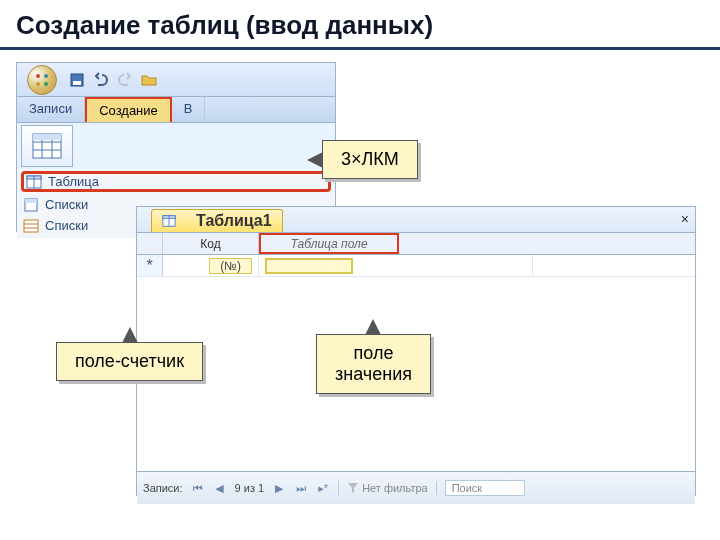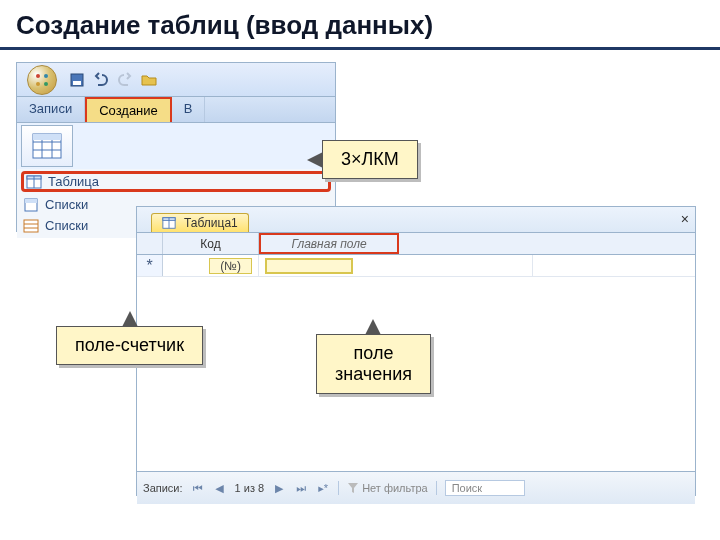--- a/index.html
+++ b/index.html
@@ -127,28 +127,28 @@
     background: linear-gradient(#ecf3fc, #dde9f7);
     border-bottom: 1px solid #9bb3cc;
     display: flex;
     align-items: flex-end;
     position: relative;
   }
   .ds-tab {
     margin-left: 14px;
     display: flex;
     align-items: center;
-    gap: 8px;
+    gap: 20px;
     background: linear-gradient(#fff4c4, #ffe26f);
     border: 1px solid #c7a837;
     border-bottom: none;
     border-radius: 3px 3px 0 0;
     padding: 2px 10px;
-    font-size: 12px;
-    font-weight: normal;
+    font-size: 16px;
+    font-weight: bold;
     color: #333;
   }
   .ds-close {
     position: absolute;
     right: 6px; top: 4px;
     font-size: 14px;
     color: #333;
     cursor: pointer;
   }
   .ds-headers {
@@ -259,21 +259,21 @@
     width: 0; height: 0;
     border-style: solid;
   }
   .co-lkm { left: 306px; top: 78px; }
   .co-lkm::after {
     left: -16px; top: 50%;
     margin-top: -8px;
     border-width: 8px 16px 8px 0;
     border-color: transparent #555 transparent transparent;
   }
-  .co-counter { left: 40px; top: 264px; }
+  .co-counter { left: 40px; top: 280px; }
   .co-counter::after {
     left: 50%; top: -16px;
     margin-left: -8px;
     border-width: 0 8px 16px 8px;
     border-color: transparent transparent #555 transparent;
   }
   .co-value { left: 300px; top: 272px; }
   .co-value::after {
     left: 50%; top: -16px;
     margin-left: -8px;
@@ -369,37 +369,37 @@
             <rect x="1" y="2" width="14" height="3" fill="#cfe0f7" stroke="#4a76b8"></rect>
             <line x1="8" y1="2" x2="8" y2="14" stroke="#4a76b8"></line>
           </svg>
         <span>Таблица1</span>
       </div>
       <div class="ds-close">×</div>
     </div>
     <div class="ds-headers">
       <div class="ds-rowhead-col"></div>
       <div class="ds-colhead col-kod">Код</div>
-      <div class="ds-colhead col-add">Главная поле</div>
+      <div class="ds-colhead col-add">Таблица поле</div>
     </div>
     <div class="ds-row">
       <div class="row-marker">*</div>
       <div class="cell kod">
           <span class="inner">(№)</span>
         </div>
       <div class="cell add">
           <span class="inner"></span>
         </div>
     </div>
     <div class="ds-grid-rest"></div>
     <div class="ds-status">
       <span>Записи:</span>
       <span class="nav-btn">⏮</span>
       <span class="nav-btn">◀</span>
-      <span>1 из 8</span>
+      <span>9 из 1</span>
       <span class="nav-btn">▶</span>
       <span class="nav-btn">⏭</span>
       <span class="nav-btn">▸*</span>
       <span class="status-sep"></span>
       <span class="filter-wrap">
         <svg width="12" height="12" viewBox="0 0 12 12">
             <path d="M1 1h10L7 6v5l-2-1V6z" fill="#bbb"></path>
           </svg>
         <span>Нет фильтра</span>
       </span>

